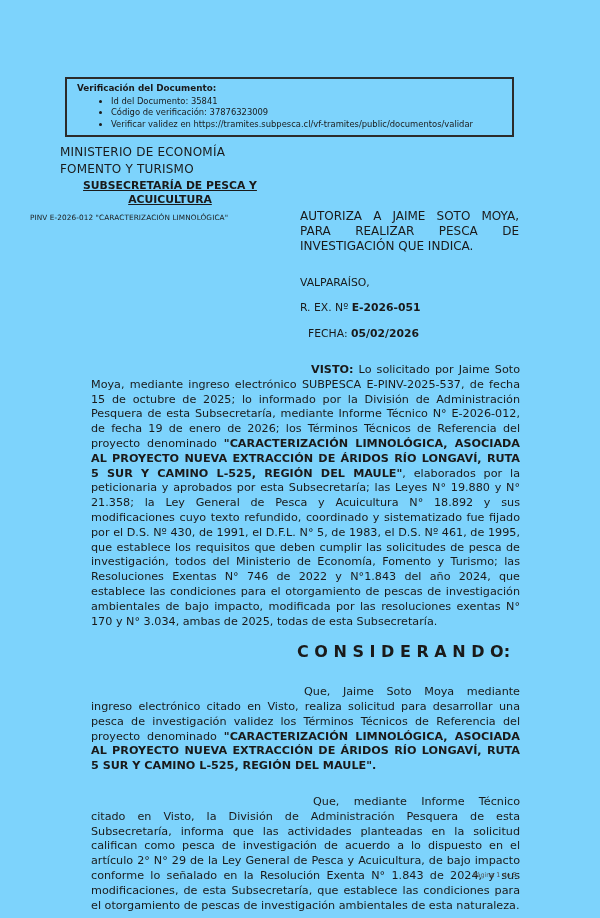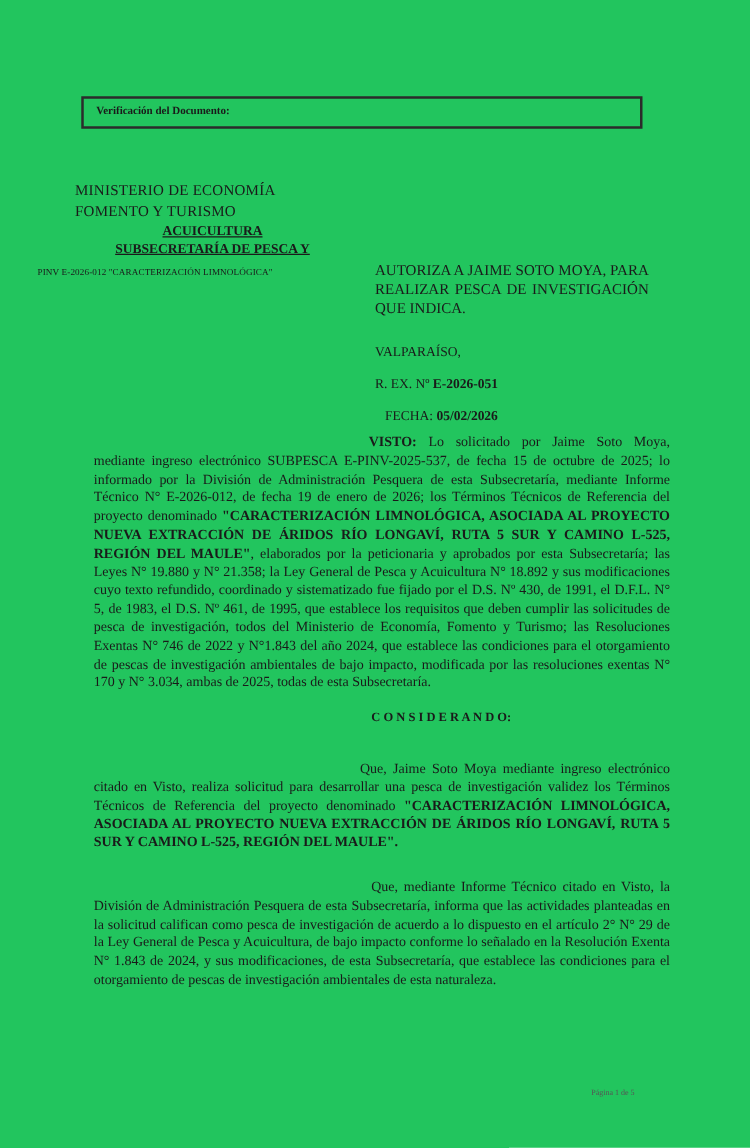--- a/index.html
+++ b/index.html
@@ -4,21 +4,21 @@
 <style>
   html, body { margin: 0; padding: 0; }
   body {
     width: 600px; height: 918px;
     background: #ffffff;
     font-family: "DejaVu Sans", "Liberation Sans", sans-serif;
     color: #1a1a1a;
     position: relative;
     overflow: hidden;
   }
-  .page { position: absolute; inset: 0; background: #22c55e; font-family: Liberation Serif, serif; }
+  .page { position: absolute; inset: 0; background: #7dd3fc; }
 
   
   .verify-box {
     position: absolute; left: 65px; top: 77px; width: 427px;
     border: 2px solid #2b2b2b;
     padding: 4px 8px 5px 10px;
     font-size: 8.4px; line-height: 11.5px;
   }
   .verify-title { font-weight: bold; font-size: 8.8px; margin-bottom: 1px; }
   .verify-box ul { margin: 0; padding-left: 34px; }
@@ -49,54 +49,59 @@
   .city  { position: absolute; left: 300px; top: 276px; font-size: 10.8px; }
   .rex   { position: absolute; left: 300px; top: 301px; font-size: 10.8px; }
   .fecha { position: absolute; left: 308px; top: 327px; font-size: 10.8px; }
   .rex b, .fecha b { font-weight: bold; }
 
   
   .body-text {
     position: absolute; left: 75px; top: 347px; width: 461px;
     font-size: 11.2px; line-height: 14.8px; text-align: justify;
   }
-  .para { margin: 0; }
+  .para { margin: 16px; }
   .para b { font-weight: bold; }
   .indent-visto { text-indent: 220px; }
   .indent-que1  { text-indent: 213px; }
   .indent-que2  { text-indent: 222px; margin-top: 21px; }
   .considerando {
-    font-weight: bold; font-size: 10px;
+    font-weight: bold; font-size: 16px;
     margin: 14px 0 25px 222px;
     white-space: nowrap;
   }
 
   
   .page-footer {
     position: absolute; left: 473px; top: 871px;
     font-size: 6.4px; color: #555555;
   }
 </style>
 </head>
 <body>
 
 <div class="page">
 
   <div class="verify-box">
     <div class="verify-title">Verificación del Documento:</div>
+    <ul>
+      <li>Id del Documento: 35841</li>
+      <li>Código de verificación: 37876323009</li>
+      <li>Verificar validez en https://tramites.subpesca.cl/vf-tramites/public/documentos/validar</li>
+    </ul>
   </div>
 
   <div class="ministry">
     <div>MINISTERIO DE ECONOMÍA</div>
     <div>FOMENTO Y TURISMO</div>
   </div>
 
   <div class="subsecretaria">
+    <div class="u">SUBSECRETARÍA DE PESCA Y</div>
     <div class="u">ACUICULTURA</div>
-    <div class="u">SUBSECRETARÍA DE PESCA Y</div>
   </div>
 
   <div class="project-ref">PINV E-2026-012 "CARACTERIZACIÓN LIMNOLÓGICA"</div>
 
   <div class="subject">AUTORIZA A JAIME SOTO MOYA, PARA REALIZAR PESCA DE INVESTIGACIÓN QUE INDICA.</div>
 
   <div class="city">VALPARAÍSO,</div>
 
   <div class="rex"><span>R. EX. Nº</span> <b>E-2026-051</b></div>
 

